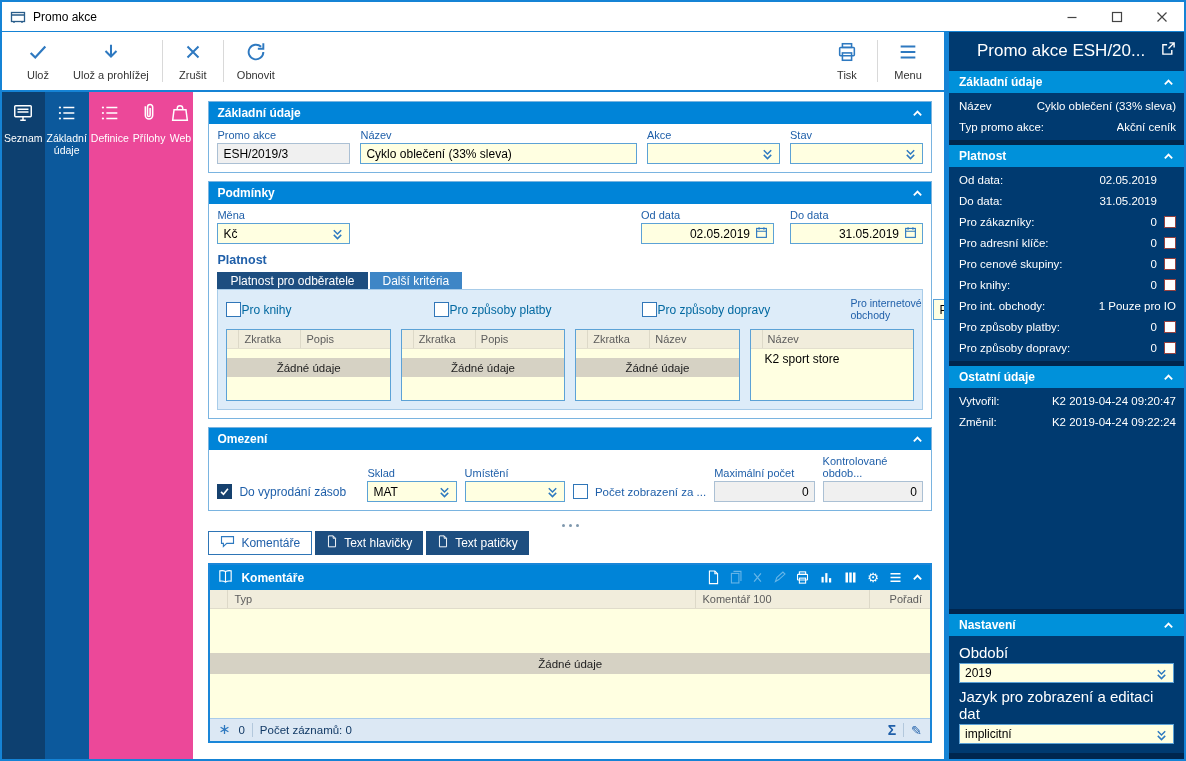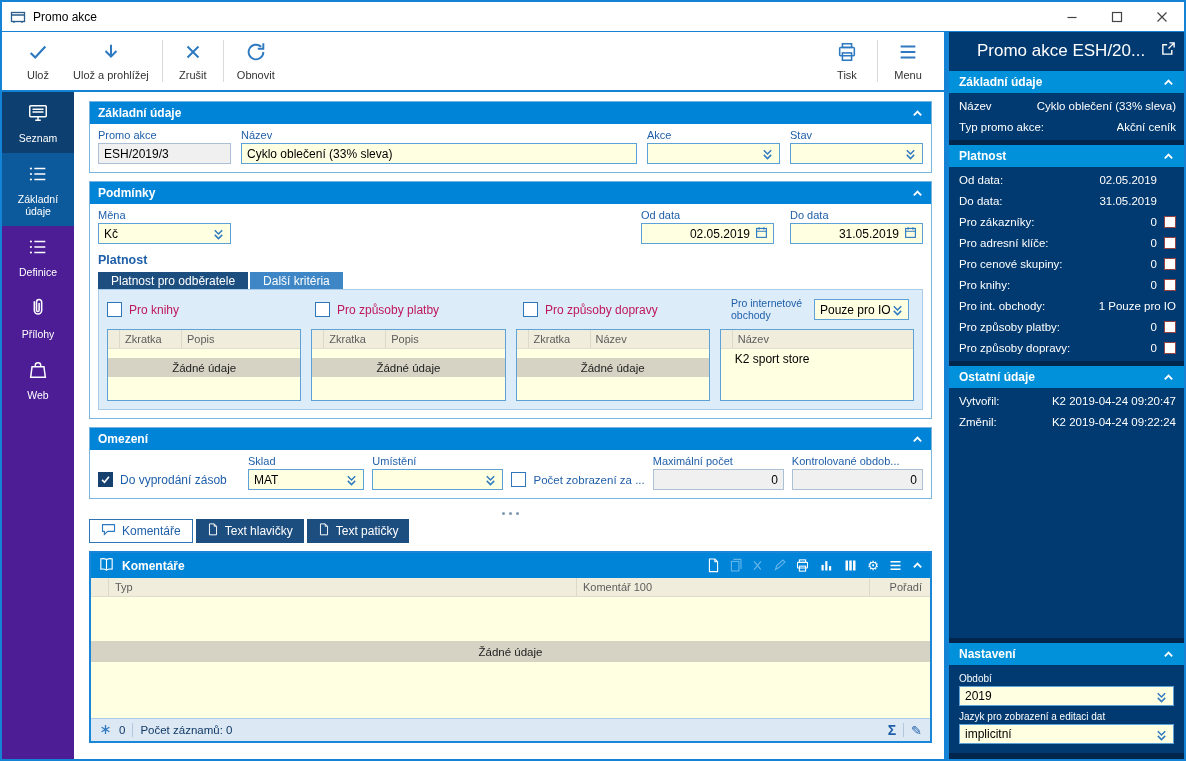--- a/index.html
+++ b/index.html
@@ -18,21 +18,21 @@
   .right-panel{flex:0 0 240px;border-left:5px solid #1583d5;background:#00264e;display:flex;flex-direction:column;color:#fff;min-height:0;padding-bottom:4px}
 
   
   .toolbar{flex:0 0 60px;display:flex;align-items:center;padding:0 10px;border-bottom:2px solid #1583d5;background:#fff}
   .tbtn{display:flex;flex-direction:column;align-items:center;justify-content:center;gap:4px;padding:4px 9px;min-width:52px;color:#333;font-size:11px;cursor:default}
   .tsep{width:1px;height:42px;background:#d9d9d9;margin:0 4px}
   .tspacer{flex:1}
 
   
   .content{flex:1;display:flex;min-height:0}
-  .sidebar{flex:0 0 72px;background:#4c1d95;display:flex;flex-direction:column}
+  .sidebar{flex:0 0 72px;background:#ec4899;display:flex;flex-direction:row}
   .sitem{min-height:60px;padding:10px 2px 9px;display:flex;flex-direction:column;align-items:center;gap:6px;color:#fff;font-size:10.5px;text-align:center;line-height:1.15}
   .sitem.s-seznam{background:#0d4070}
   .sitem.s-zakl{background:#0c599c}
 
   
   .main-area{flex:1;min-width:0;display:flex;flex-direction:column;padding:9px 12px 16px 15px;background:#fff;overflow:hidden}
   .section{border:1px solid #7ab4e0;margin-bottom:8px;background:#fff}
   .sec-h{height:22px;background:#0084d8;color:#fff;font-weight:bold;display:flex;align-items:center;padding:0 8px;font-size:12px}
   .sec-chev{margin-left:auto;display:flex}
   .sec-b{padding:3px 8px 8px}
@@ -46,21 +46,21 @@
   .w133{width:133px}.w118{width:118px}.grow{flex:1}
   .s1-body{display:flex;gap:10px}
 
   .row-mena{display:flex;gap:16px}
   .sub-title{color:#1f5fa9;font-weight:bold;margin:9px 0 5px;font-size:12.5px}
   .ptabs{display:flex;gap:2px}
   .ptab{height:17px;display:flex;align-items:center;padding:0 13px;color:#fff;font-size:12px}
   .ptab.act{background:#1d4e80}.ptab.inact{background:#3e86c6}
   .tabpanel{background:#ddecf9;border:1px solid #a8cce9;padding:8px}
   .cbrow{display:flex;align-items:center}
-  .cbg{flex:0 0 208px;display:flex;align-items:center;gap:7px;color:#be185d;font-size:12px}
+  .cbg{flex:0 0 208px;display:flex;align-items:center;color:#0369a1;font-size:12px}
   .cb{width:15px;height:15px;background:#fff;border:1px solid #3076b8;flex:0 0 15px;display:flex;align-items:center;justify-content:center}
   .cb.checked{background:#16416e;border-color:#16416e}
   .netg{flex:1;display:flex;align-items:center;gap:5px}
   .netlabel{font-size:10.5px;color:#1f5fa9;width:78px;line-height:1.1}
   .netcombo{flex:1;max-width:95px}
   .tblrow{display:flex;gap:10px;margin-top:8px}
   .mtable{flex:1;height:72px;background:#ffffe1;border:1px solid #5ca2d6;display:flex;flex-direction:column;overflow:hidden}
   .mt-h{flex:0 0 19px;background:#f1eddc;display:flex;font-size:11px;color:#5c5c5c;border-bottom:1px solid #e3dfce}
   .mt-c0{flex:0 0 12px;border-right:1px solid #ddd9c8}
   .mt-c{padding:2px 5px;border-right:1px solid #ddd9c8;display:flex;align-items:center}
@@ -103,21 +103,21 @@
   .rp-title-text{font-size:17px;flex:1;white-space:nowrap;overflow:hidden;color:#fff}
   .rp-sec{margin-bottom:5px}
   .rp-h{height:22px;background:#0091da;display:flex;align-items:center;padding:0 10px;font-weight:bold;font-size:12px;color:#fff}
   .rp-b{background:#003a70;padding:2px 0 3px}
   .rp-row{height:21px;display:flex;align-items:center;padding:0 8px 0 10px;font-size:11.5px;white-space:nowrap}
   .rp-val{margin-left:auto;overflow:hidden}
   .rp-slot{flex:0 0 19px;display:flex;justify-content:flex-end}
   .rp-cb{width:12px;height:12px;background:#fff;border:1px solid #964341}
   .rp-fill{flex:1;background:#003a70;margin-bottom:5px}
   .rp-set-b{background:#003a70;padding:3px 10px 9px}
-  .rp-flabel{font-size:10px;margin:5px 0 2px;color:#fff}
+  .rp-flabel{font-size:15px;margin:5px 0 2px;color:#fff}
   .rp-combo{height:20px;background:#ffffe1;border:1px solid #5ca2d6;color:#000;display:flex;align-items:center;padding:0 5px;font-size:12px}
   .rp-combo .dd{margin-left:auto;display:flex;align-items:center}
 </style>
 </head>
 <body>
 
 <div class="window">
 
   <div class="titlebar">
     <span style="display:flex">

